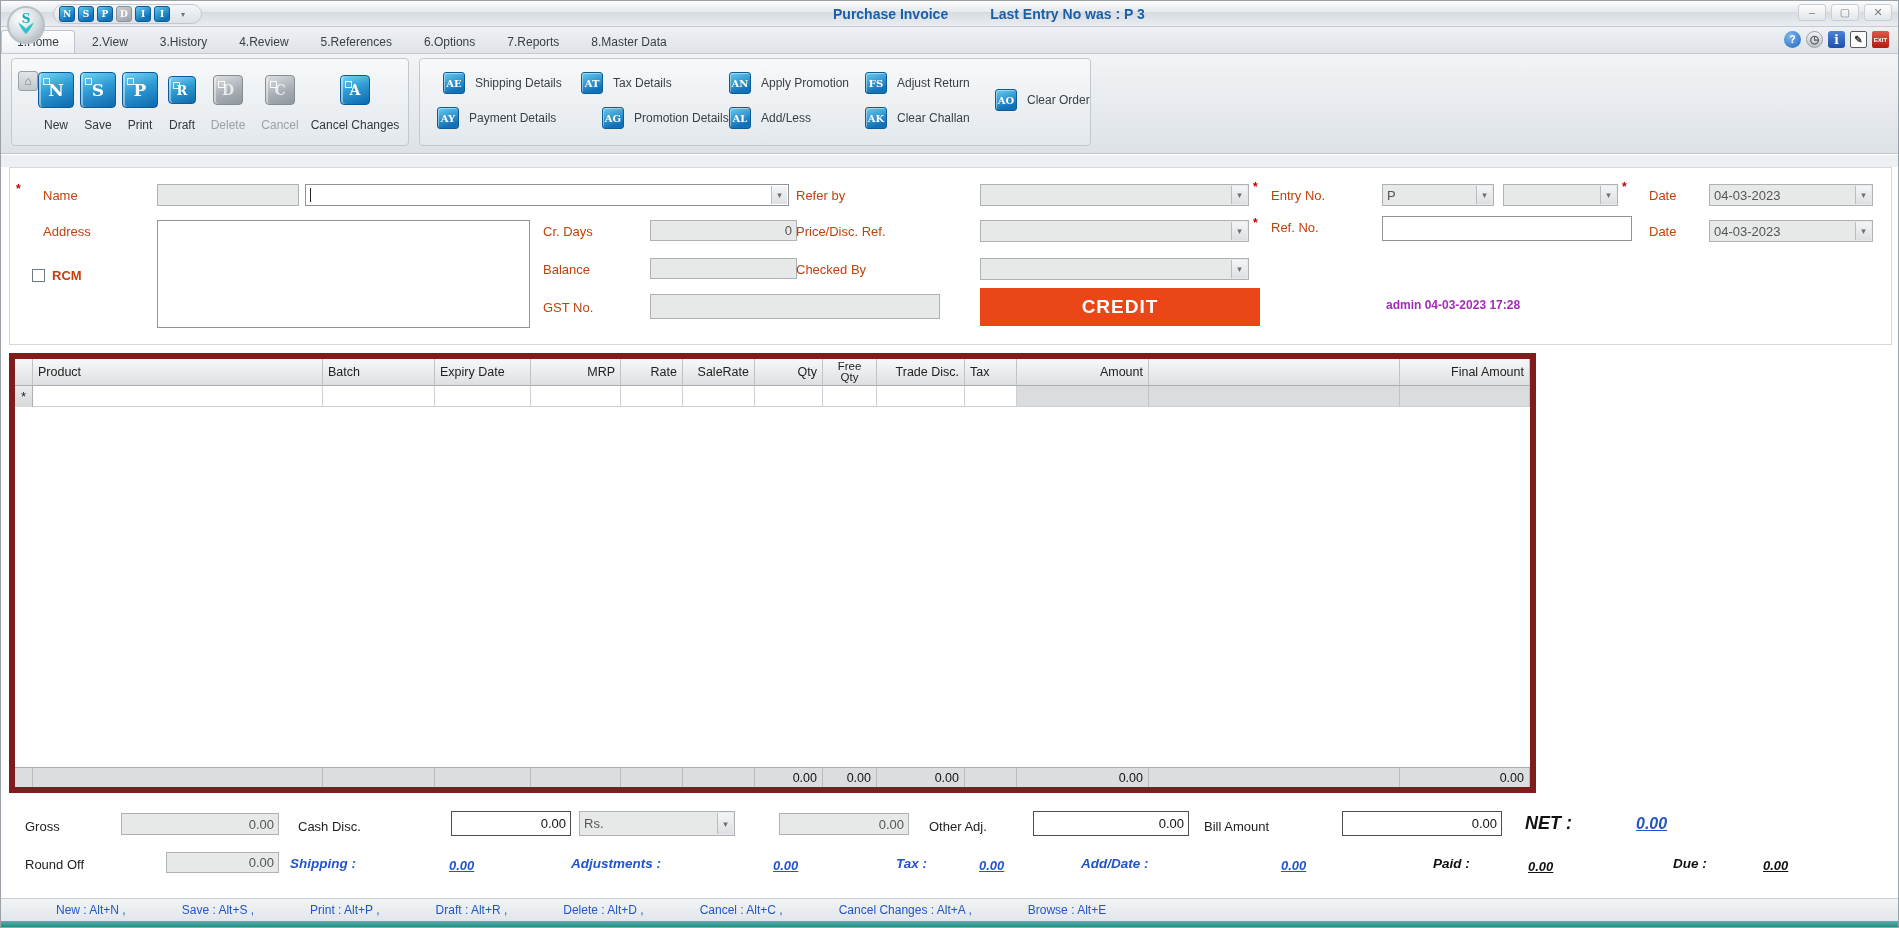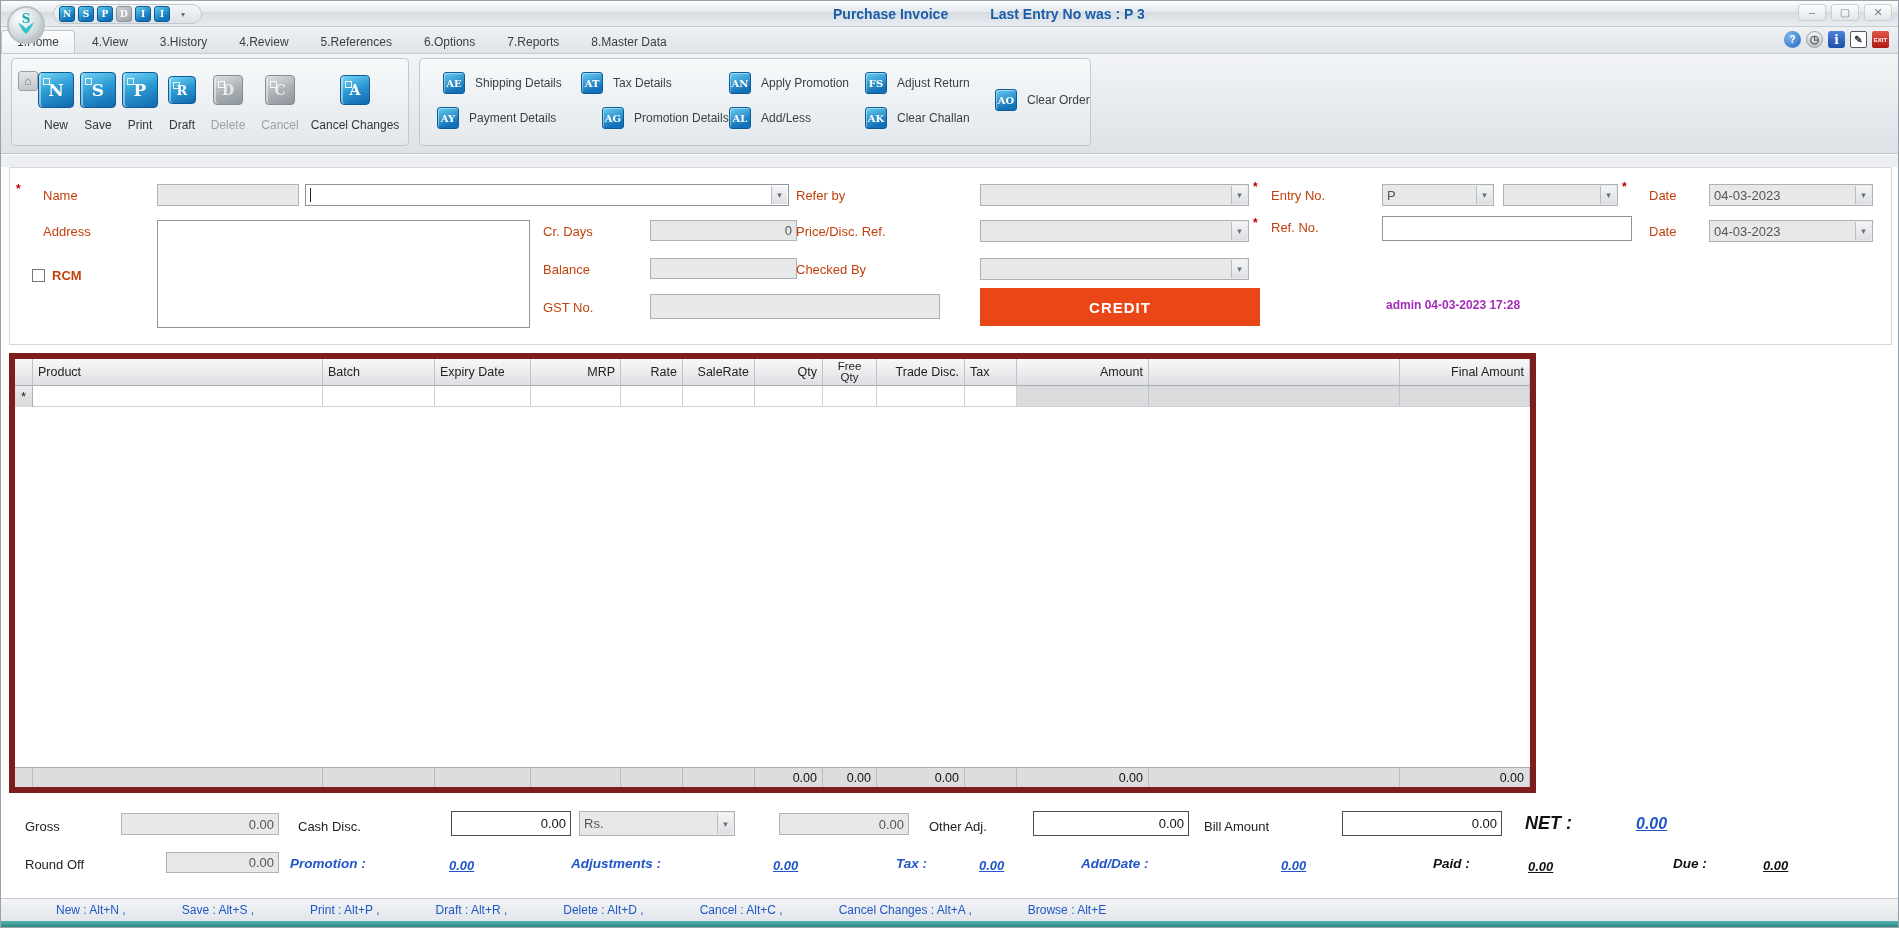--- a/index.html
+++ b/index.html
@@ -86,21 +86,21 @@
     padding:0 4px; display:flex; align-items:center; color:#111; }
   .inp.dis { background:#E7E8E8; border-color:#AEB2B6; color:#555; }
   .inp.num { justify-content:flex-end; }
   .combo { padding-right:18px; }
   .arrowbox { position:absolute; right:1px; top:1px; bottom:1px; width:16px;
     background:linear-gradient(#F4F5F6,#DDDFE2); border-left:1px solid #B9BDC1;
     display:flex; align-items:center; justify-content:center; }
   .arrowbox::after { content:"▾"; font-size:9px; color:#6A7076; }
   .caret { position:absolute; left:4px; top:3px; bottom:3px; width:1px; background:#222; }
   .checkbox { position:absolute; width:13px; height:13px; border:1px solid #707880; background:#fff; }
-  .credit-btn { position:absolute; background:#EA4617; color:#fff; font-weight:bold; font-size:15px;
+  .credit-btn { position:absolute; background:#EA4617; color:#fff; font-weight:bold; font-size:19px;
     letter-spacing:1px; display:flex; align-items:center; justify-content:center; }
   .audit { position:absolute; color:#A32BBA; font-weight:bold; font-size:12px; white-space:nowrap; }
   
   .grid { position:absolute; left:8px; top:352px; width:1527px; height:440px;
     border:6px solid #7f1d1d; background:#fff; display:flex; flex-direction:column; }
   .grow { display:flex; width:100%; }
   .ghead { height:27px; }
   .gh { background:linear-gradient(#F7F8F9,#DDDFE2); border-right:1px solid #C0C3C7;
     border-bottom:1px solid #A9ADB2; font-size:12.5px; color:#222;
     display:flex; align-items:center; padding:0 5px; overflow:hidden; }
@@ -165,21 +165,21 @@
 
 <div class="app-logo">
   <svg width="30" height="30" viewBox="0 0 30 30">
     <text x="15" y="13" text-anchor="middle" font-size="12" fill="#16AEB6" font-weight="bold" font-family="DejaVu Serif,serif">S</text>
     <path d="M7 12 C10 19 13 22 15 24 C17 22 20 19 23 12 C19.5 15.5 17 15.5 15 19 C13 15.5 10.5 15.5 7 12 Z" fill="#2FC3C9"></path>
   </svg>
 </div>
 
 <div class="tabbar">
   <div class="tab active">1.Home</div>
-  <div class="tab">4.View</div>
+  <div class="tab">2.View</div>
   <div class="tab">3.History</div>
   <div class="tab">4.Review</div>
   <div class="tab">5.References</div>
   <div class="tab">6.Options</div>
   <div class="tab">7.Reports</div>
   <div class="tab">8.Master Data</div>
 </div>
 <div class="tab-icons">
   <div class="ut help">?</div>
   <div class="ut schemes">◷</div>
@@ -430,21 +430,21 @@
 <div class="inp num strong" style="left:1341px;top:810px;width:160px;height:25px;">
   <span>0.00</span>
 </div>
 <span class="netlbl" style="left:1512px;top:812px;margin-left:12px;">NET :</span>
 <span class="netval" style="left:1635px;top:814px;">0.00</span>
 
 <span class="slabel" style="left:24px;top:856px;">Round Off</span>
 <div class="inp dis num" style="left:165px;top:851px;width:113px;height:21px;">
   <span>0.00</span>
 </div>
-<span class="bluelbl" style="left:289px;top:855px;">Promotion :</span>
+<span class="bluelbl" style="left:289px;top:855px;">Shipping :</span>
 <span class="blueval" style="left:448px;top:857px;">0.00</span>
 <span class="bluelbl" style="left:570px;top:855px;">Adjustments :</span>
 <span class="blueval" style="left:772px;top:857px;">0.00</span>
 <span class="bluelbl" style="left:895px;top:855px;">Tax :</span>
 <span class="blueval" style="left:978px;top:857px;">0.00</span>
 <span class="bluelbl" style="left:1080px;top:855px;">Add/Date :</span>
 <span class="blueval" style="left:1280px;top:857px;">0.00</span>
 <span class="blklbl" style="left:1432px;top:855px;">Paid :</span>
 <span class="blkval" style="left:1527px;top:858px;">0.00</span>
 <span class="blklbl" style="left:1672px;top:855px;">Due :</span>

